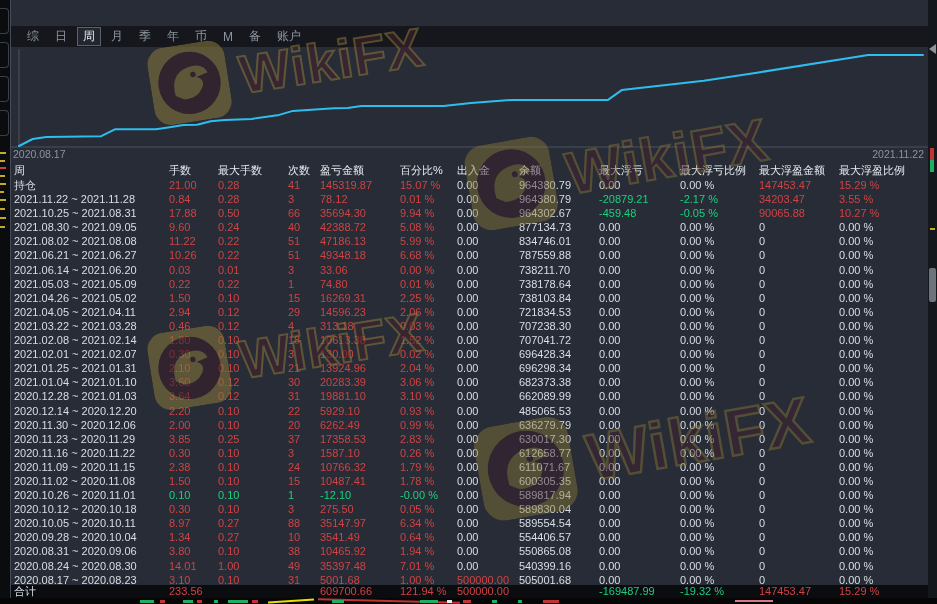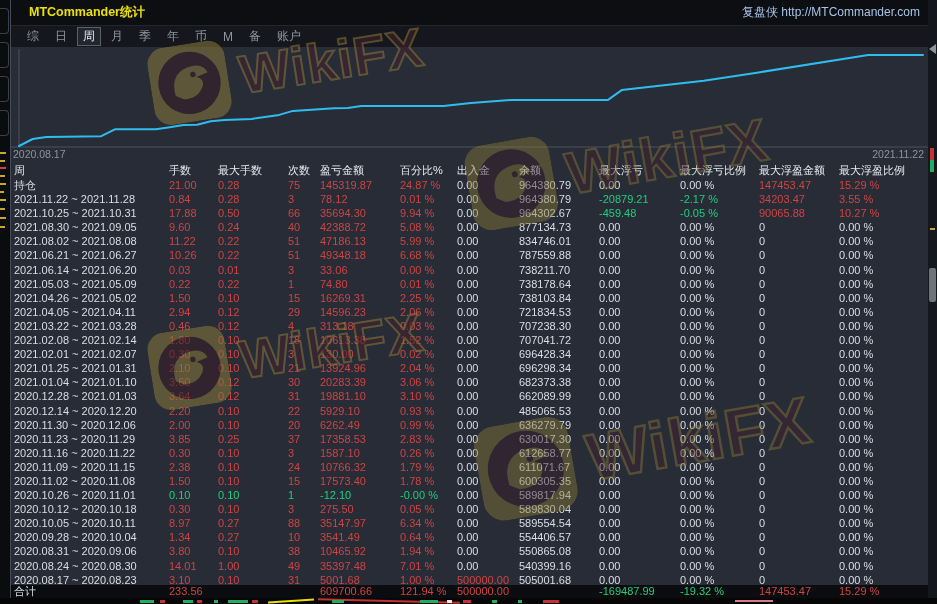--- a/index.html
+++ b/index.html
@@ -69,24 +69,20 @@
     <div class="tick" style="top:175px;width:5px;background:#c8a828;"></div>
     <div class="tick" style="top:183px;width:6px;background:#c8a828;"></div>
     <div class="tick" style="top:191px;width:4px;background:#c8a828;"></div>
     <div class="tick" style="top:199px;width:6px;background:#c8a828;"></div>
     <div class="tick" style="top:208px;width:5px;background:#c8a828;"></div>
     <div class="tick" style="top:217px;width:6px;background:#c8a828;"></div>
     <div class="tick" style="top:226px;width:5px;background:#c8a828;"></div>
   </div>
 
   <div class="window">
-    <div class="titlebar">
-      <span class="title">MTCommander统计</span>
-      <span class="brand">复盘侠 http://MTCommander.com</span>
-    </div>
 
     <div class="menubar" id="menubar">
         <span class="menu-item">综</span>
         <span class="menu-item">日</span>
         <span class="menu-item active">周</span>
         <span class="menu-item">月</span>
         <span class="menu-item">季</span>
         <span class="menu-item">年</span>
         <span class="menu-item">币</span>
         <span class="menu-item">M</span>
@@ -114,23 +110,23 @@
           <span>余额</span>
           <span>最大浮亏</span>
           <span>最大浮亏比例</span>
           <span>最大浮盈金额</span>
           <span>最大浮盈比例</span>
         </div>
         <div class="row">
           <span>持仓</span>
           <span class="c-r">21.00</span>
           <span class="c-r">0.28</span>
-          <span class="c-r">75</span>
+          <span class="c-r">41</span>
           <span class="c-r">145319.87</span>
-          <span class="c-r">24.87 %</span>
+          <span class="c-r">15.07 %</span>
           <span>0.00</span>
           <span>964380.79</span>
           <span>0.00</span>
           <span>0.00 %</span>
           <span class="c-r">147453.47</span>
           <span class="c-r">15.29 %</span>
         </div>
         <div class="row">
           <span>2021.11.22 ~ 2021.11.28</span>
           <span class="c-r">0.84</span>
@@ -139,21 +135,21 @@
           <span class="c-r">78.12</span>
           <span class="c-r">0.01 %</span>
           <span>0.00</span>
           <span>964380.79</span>
           <span class="c-g">-20879.21</span>
           <span class="c-g">-2.17 %</span>
           <span class="c-r">34203.47</span>
           <span class="c-r">3.55 %</span>
         </div>
         <div class="row">
-          <span>2021.10.25 ~ 2021.10.31</span>
+          <span>2021.10.25 ~ 2021.08.31</span>
           <span class="c-r">17.88</span>
           <span class="c-r">0.50</span>
           <span class="c-r">66</span>
           <span class="c-r">35694.30</span>
           <span class="c-r">9.94 %</span>
           <span>0.00</span>
           <span>964302.67</span>
           <span class="c-g">-459.48</span>
           <span class="c-g">-0.05 %</span>
           <span class="c-r">90065.88</span>
@@ -409,21 +405,21 @@
           <span>0.00</span>
           <span>0.00 %</span>
           <span>0</span>
           <span>0.00 %</span>
         </div>
         <div class="row">
           <span>2020.11.02 ~ 2020.11.08</span>
           <span class="c-r">1.50</span>
           <span class="c-r">0.10</span>
           <span class="c-r">15</span>
-          <span class="c-r">17573.40</span>
+          <span class="c-r">10487.41</span>
           <span class="c-r">1.78 %</span>
           <span>0.00</span>
           <span>600305.35</span>
           <span>0.00</span>
           <span>0.00 %</span>
           <span>0</span>
           <span>0.00 %</span>
         </div>
         <div class="row">
           <span>2020.10.26 ~ 2020.11.01</span>

